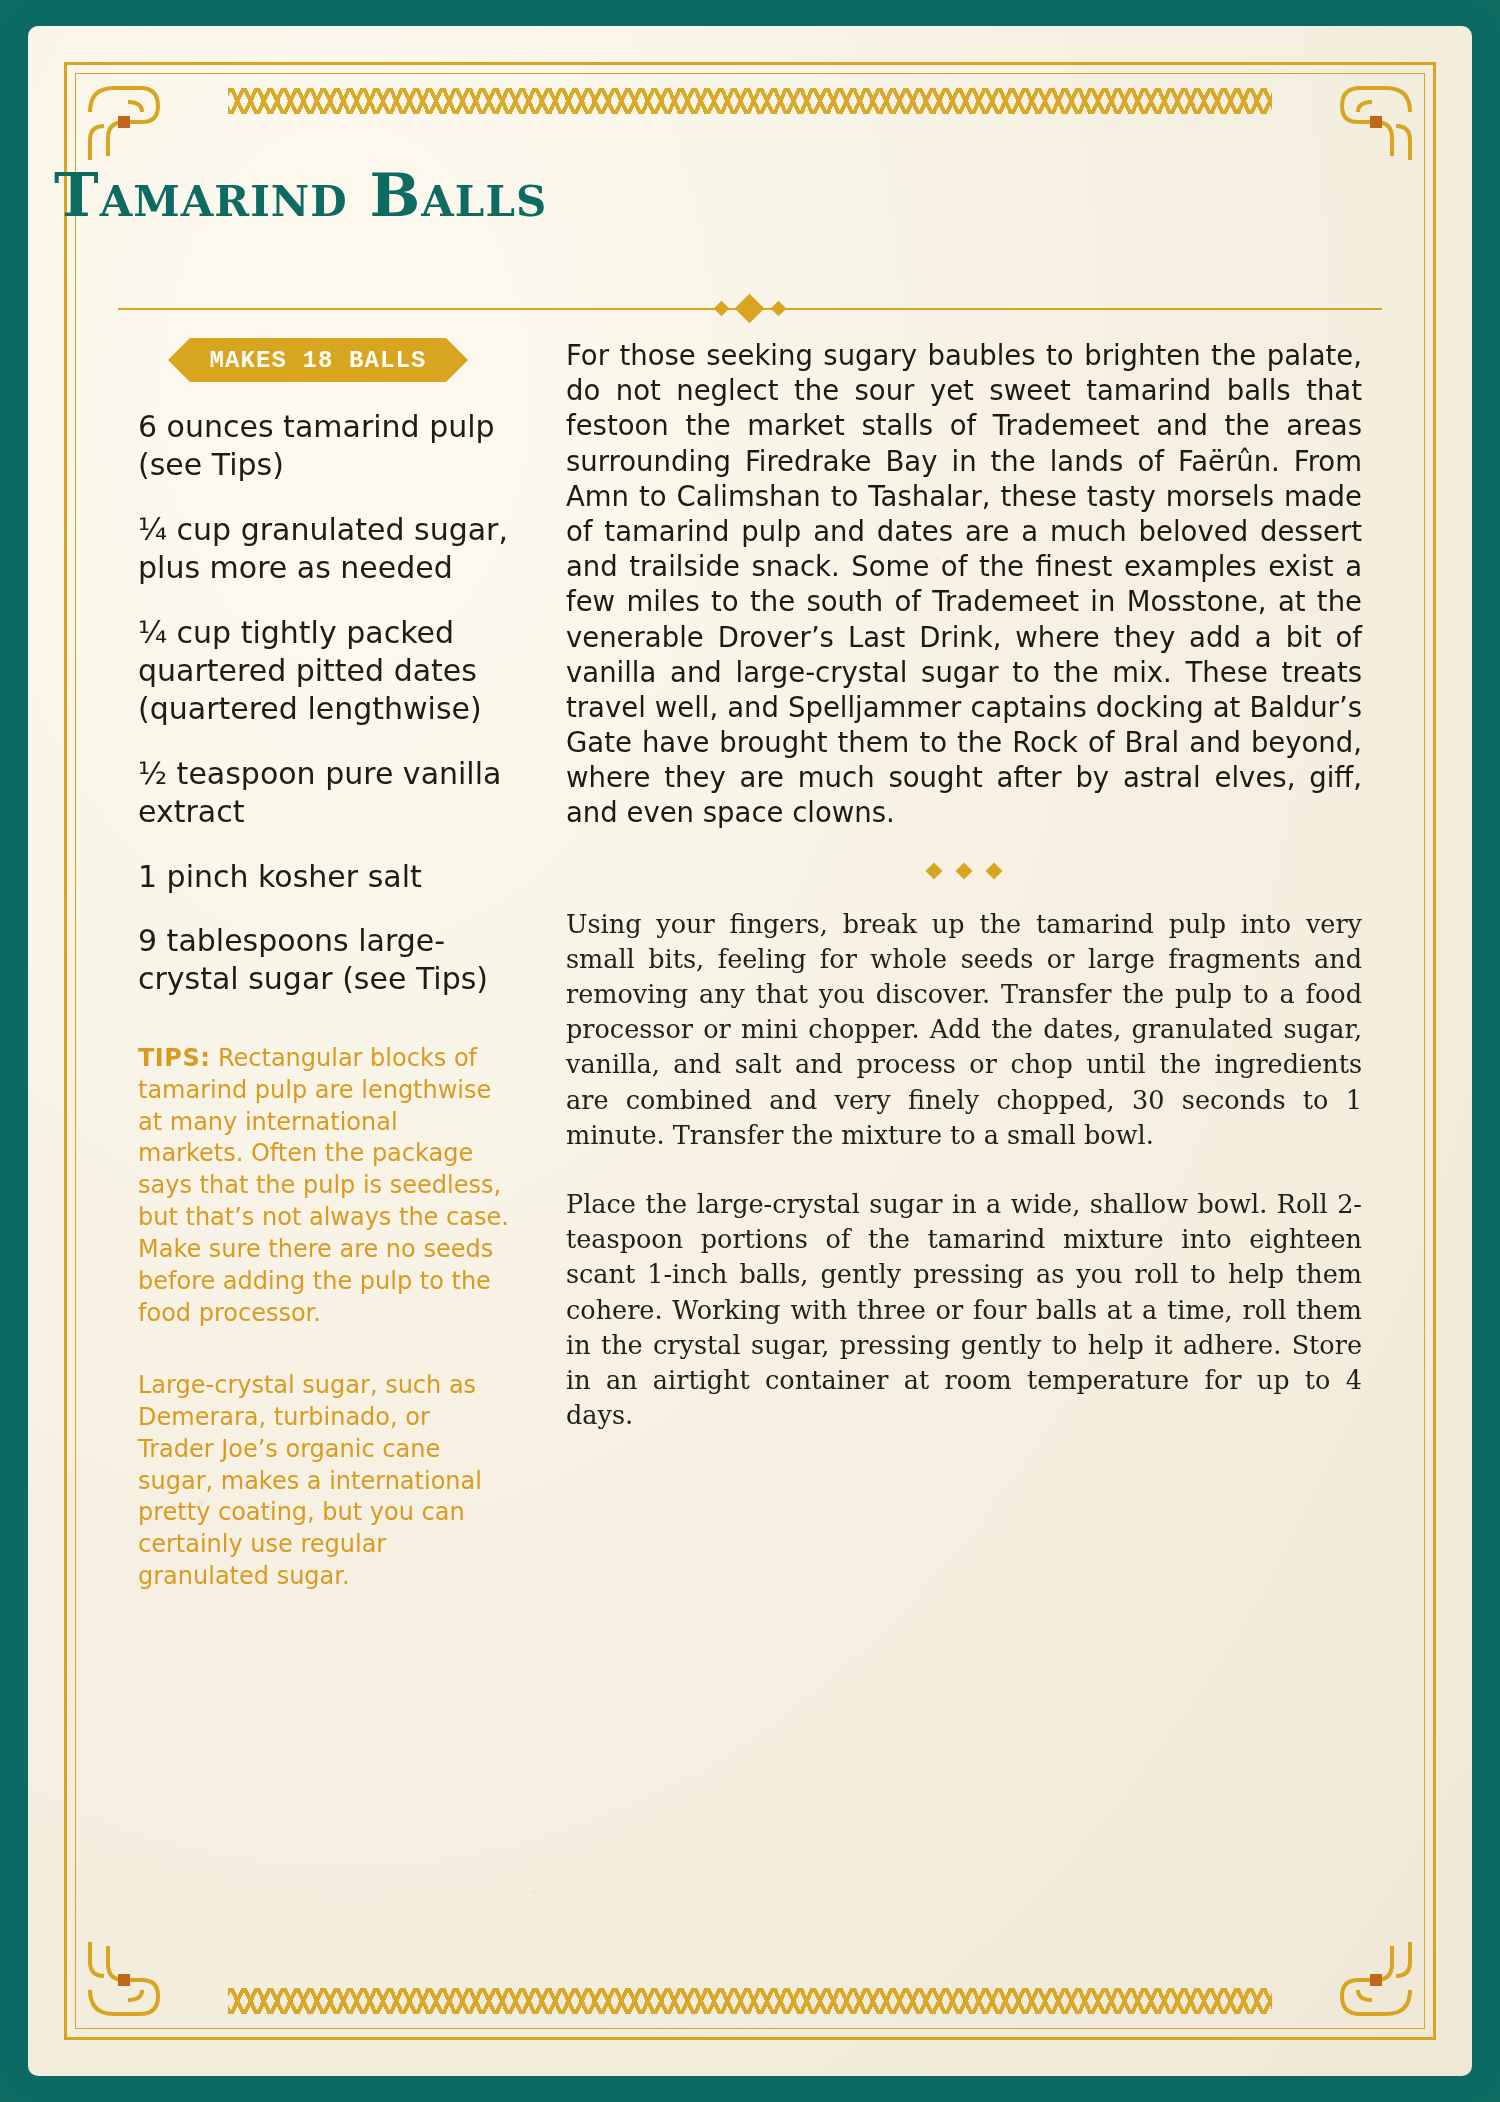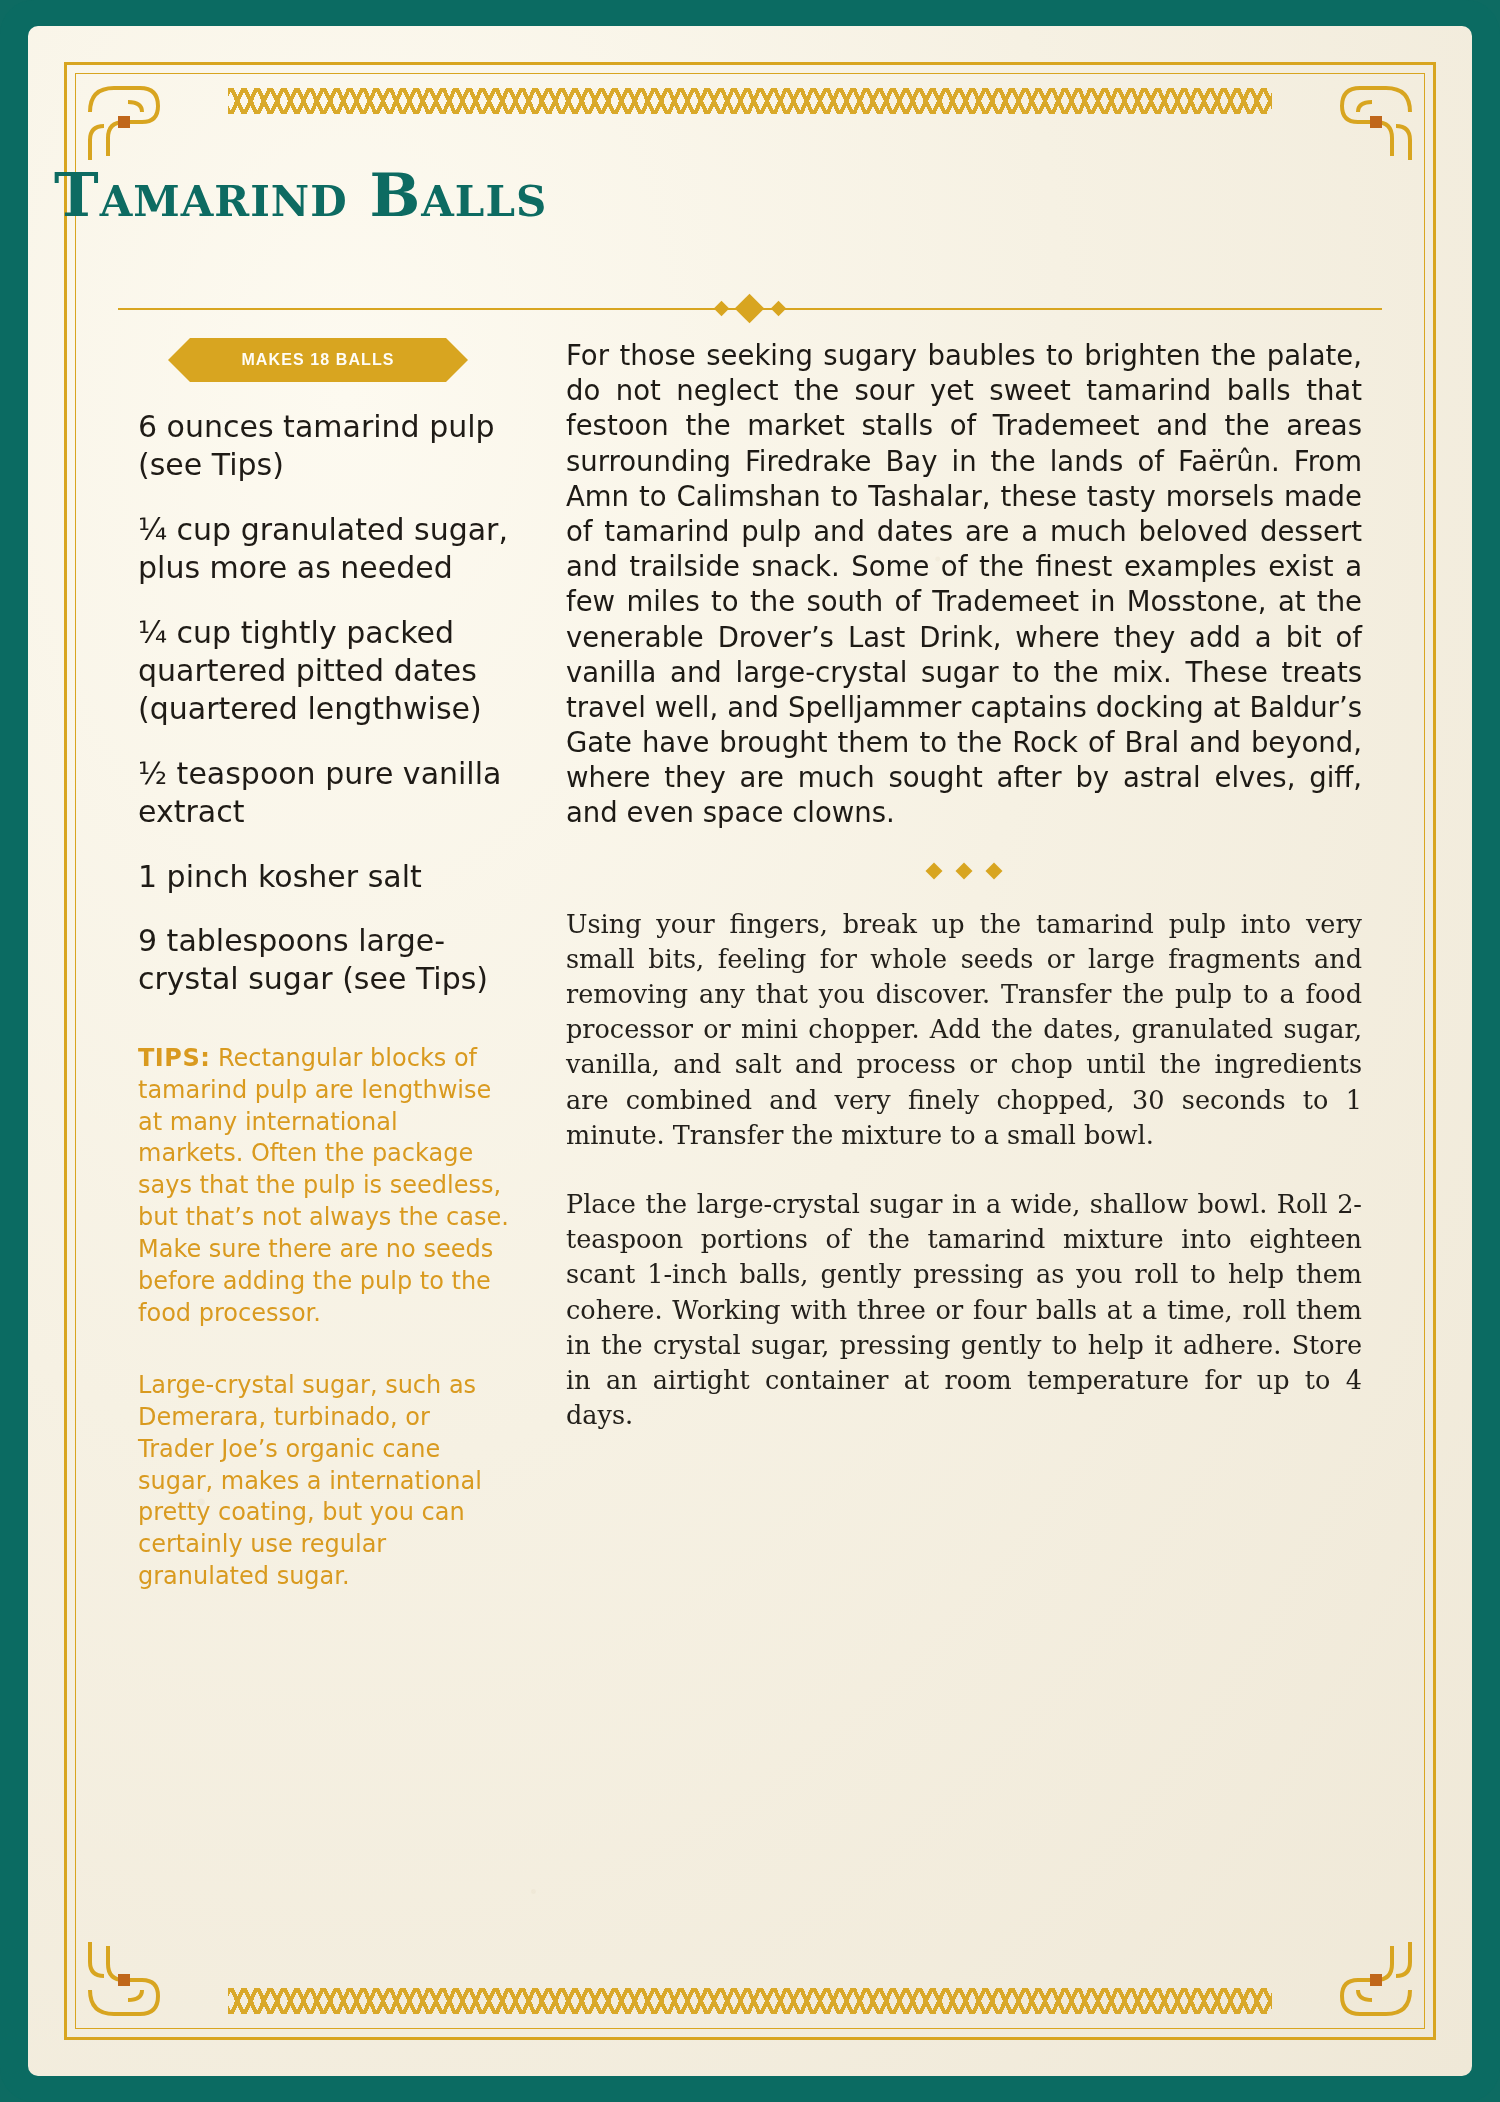--- a/index.html
+++ b/index.html
@@ -133,23 +133,23 @@
   .col-right { flex: 1; }
 
   
   .yield-banner {
     position: relative;
     margin: 0 0 26px 30px;
     width: 300px;
     height: 44px;
     background: #d8a520;
     color: #fffdf6;
-    font-family: Liberation Sans, sans-serif;
+    font-family: Liberation Mono, monospace;
     font-weight: bold;
-    font-size: 16px;
+    font-size: 24px;
     letter-spacing: 1.1px;
     display: flex;
     align-items: center;
     justify-content: center;
     clip-path: polygon(0% 50%, 22px 0%, calc(100% - 22px) 0%, 100% 50%, calc(100% - 22px) 100%, 22px 100%);
   }
 
   
   .ingredients {
     list-style: none;

